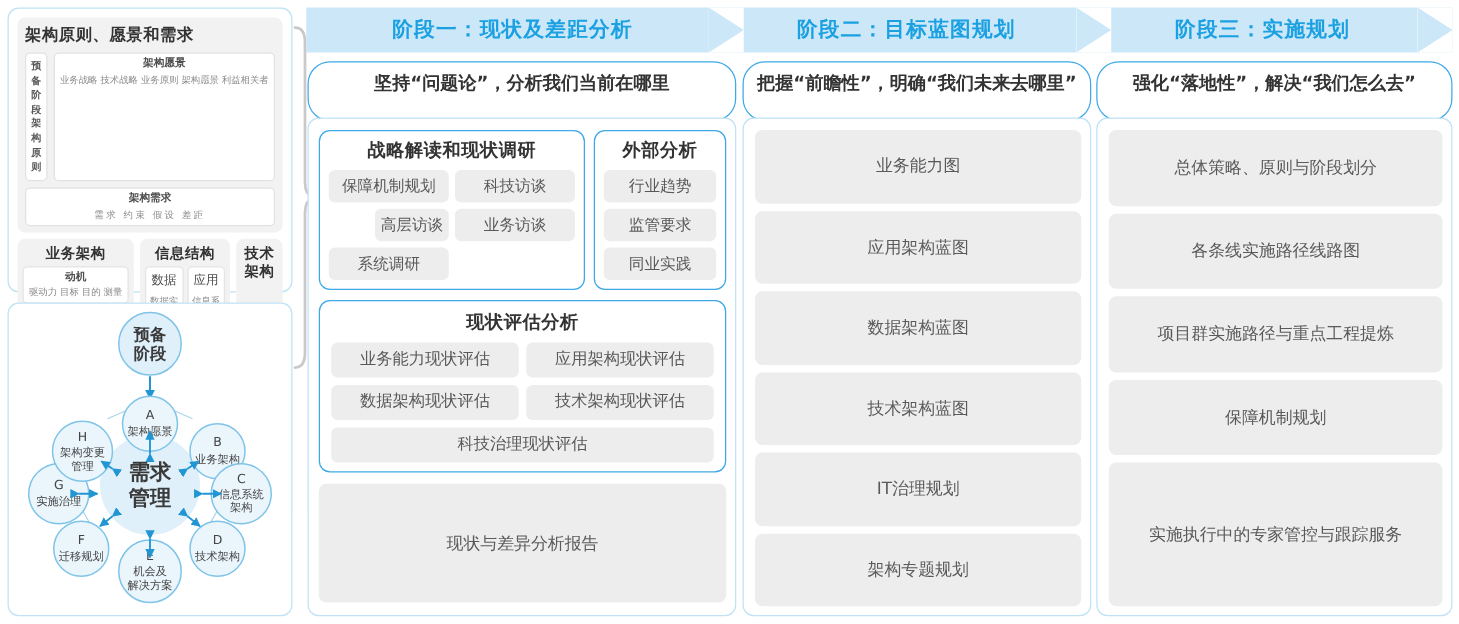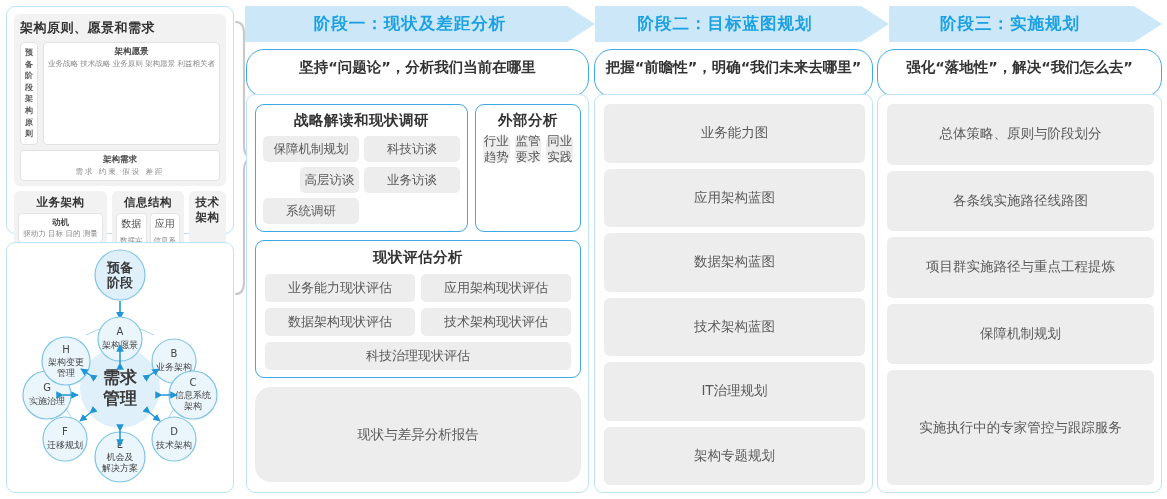--- a/index.html
+++ b/index.html
@@ -104,21 +104,21 @@
     text-align:center; font-size:14.5px; font-weight:bold; color:#333333;
     letter-spacing:.5px;
   }
   .chip {
     background:#ededed; border-radius:5px; color:#595959;
     display:flex; align-items:center; justify-content:center;
     font-size:13px; text-align:center; line-height:1.3;
   }
   .chip-sm { font-size:12.5px; }
   .bigchip {
-    position:absolute; background:#ededed; border-radius:16px; color:#5a5a5a;
+    position:absolute; background:#ededed; border-radius:6px; color:#5a5a5a;
     display:flex; align-items:center; justify-content:center;
     font-size:13.5px;
   }
   .stack { position:absolute; display:flex; flex-direction:column; }
   .stack > .bar {
     background:#ededed; border-radius:6px; color:#5a5a5a;
     display:flex; align-items:center; justify-content:center;
     font-size:13.5px; text-align:center;
   }
 </style>
@@ -318,21 +318,21 @@
         <div class="chip chip-sm" style="height:26px;">保障机制规划</div>
         <div class="chip chip-sm" style="height:26px;">科技访谈</div>
         <div class="chip chip-sm" style="height:26px;margin-left:37px;">高层访谈</div>
         <div class="chip chip-sm" style="height:26px;">业务访谈</div>
         <div class="chip chip-sm" style="height:26px;">系统调研</div>
       </div>
     </div>
 
     <div class="inner-card" style="left:228px; top:9px; width:106px; height:128px; padding:6px 7px;">
       <div class="inner-title">外部分析</div>
-      <div style="display:flex; gap:5px; margin-top:6px;">
+      <div style="display:flex; flex-direction:column; gap:5px; margin-top:6px;">
         <div class="chip chip-sm" style="height:26px;">行业趋势</div>
         <div class="chip chip-sm" style="height:26px;">监管要求</div>
         <div class="chip chip-sm" style="height:26px;">同业实践</div>
       </div>
     </div>
 
     <div class="inner-card" style="left:8px; top:145px; width:326px; height:138px; padding:7px 9px;">
       <div class="inner-title">现状评估分析</div>
       <div style="display:grid; grid-template-columns:1fr 1fr; gap:6px; margin-top:7px;">
         <div class="chip" style="height:28px;">业务能力现状评估</div>

